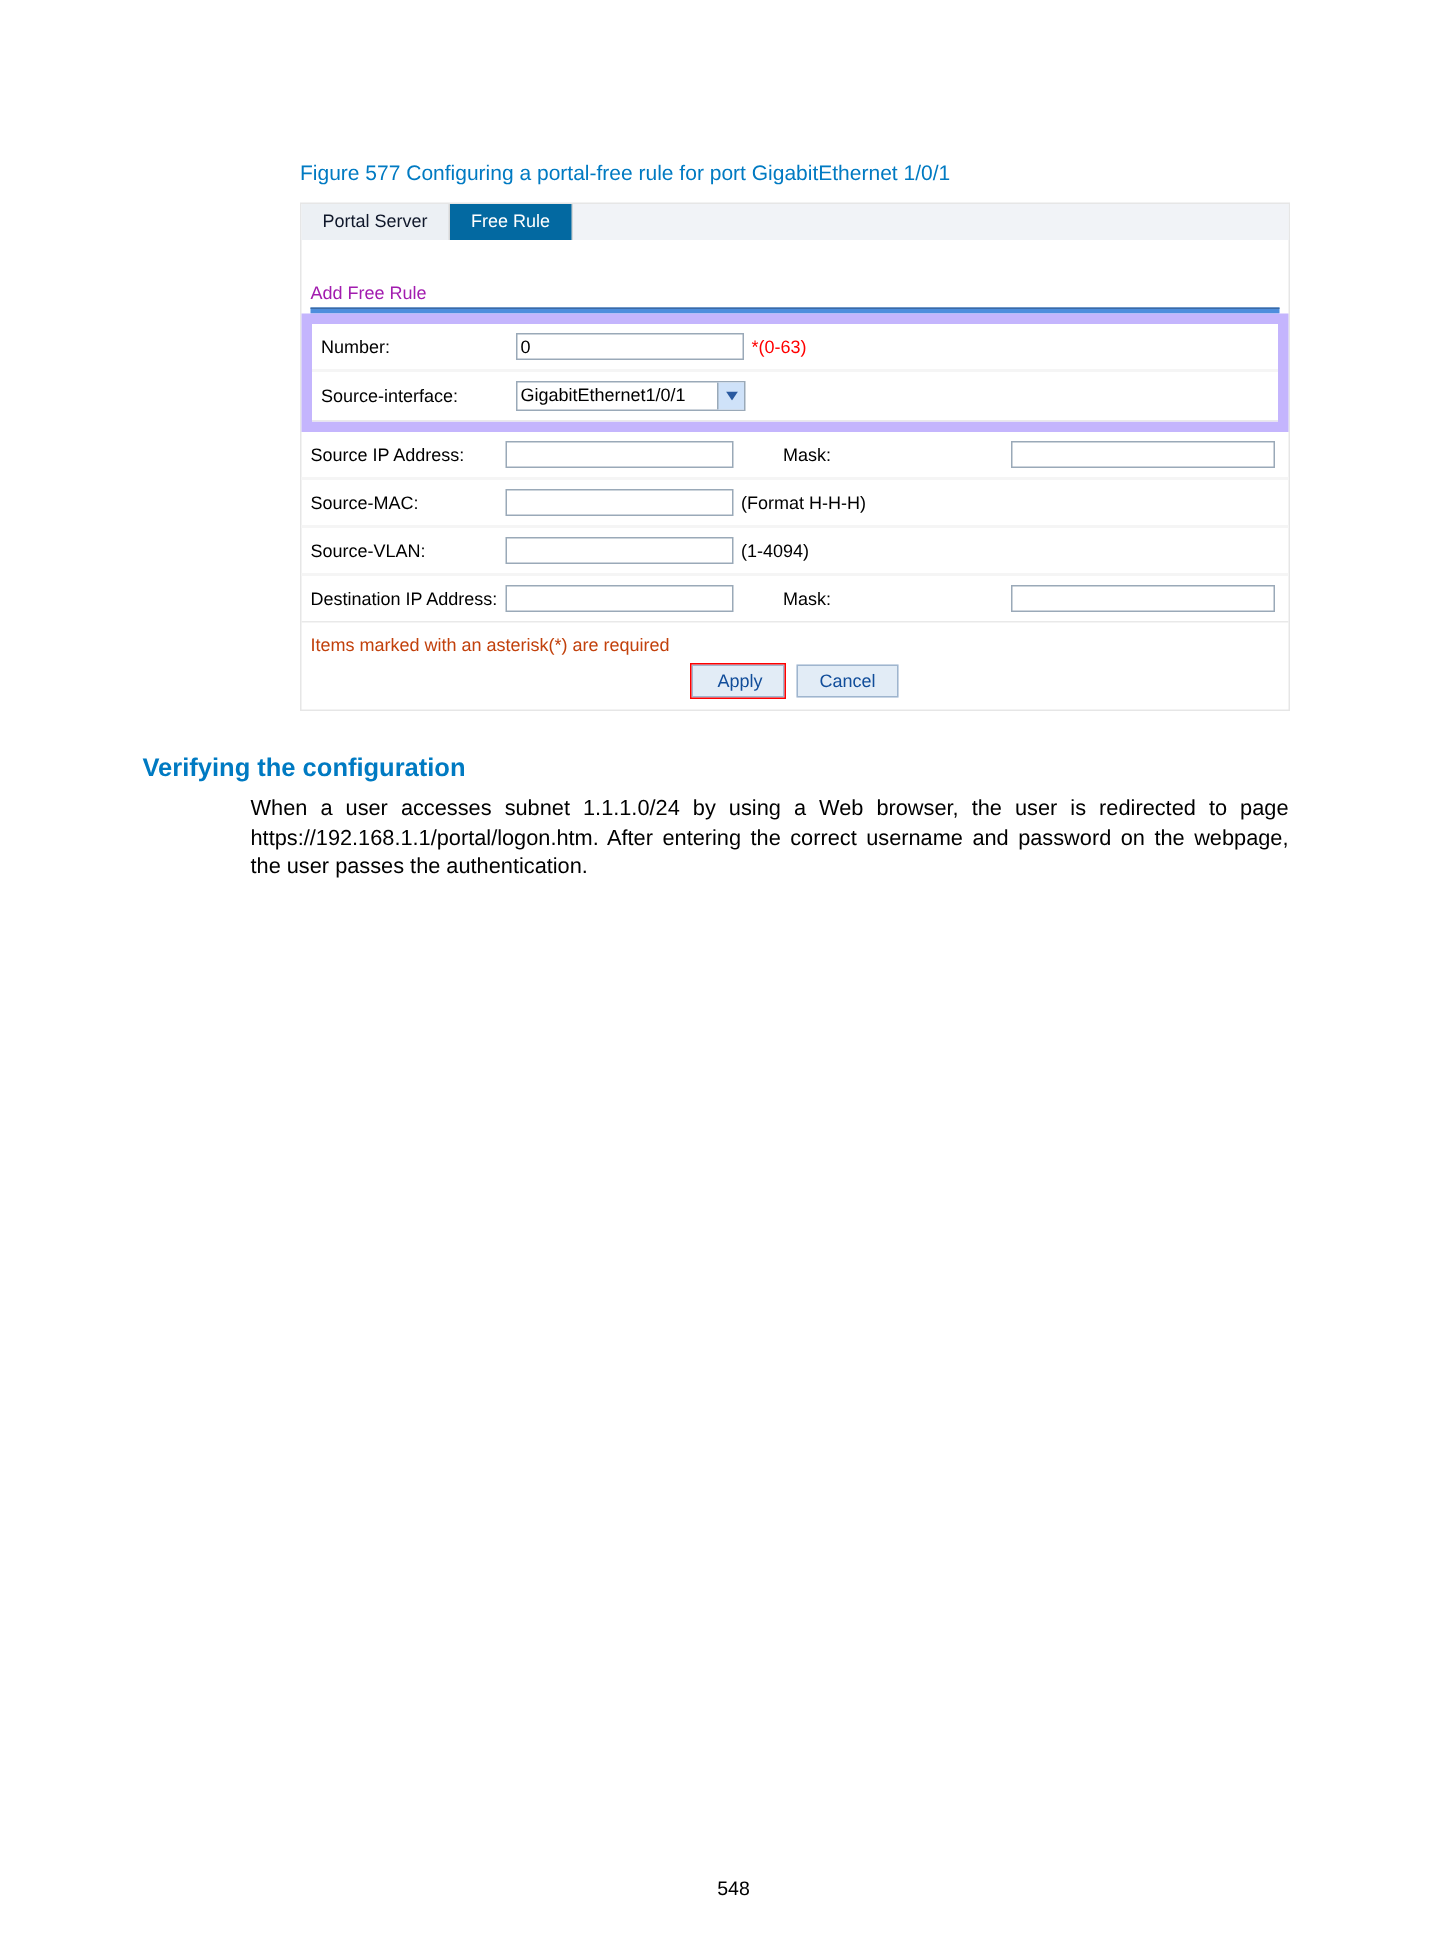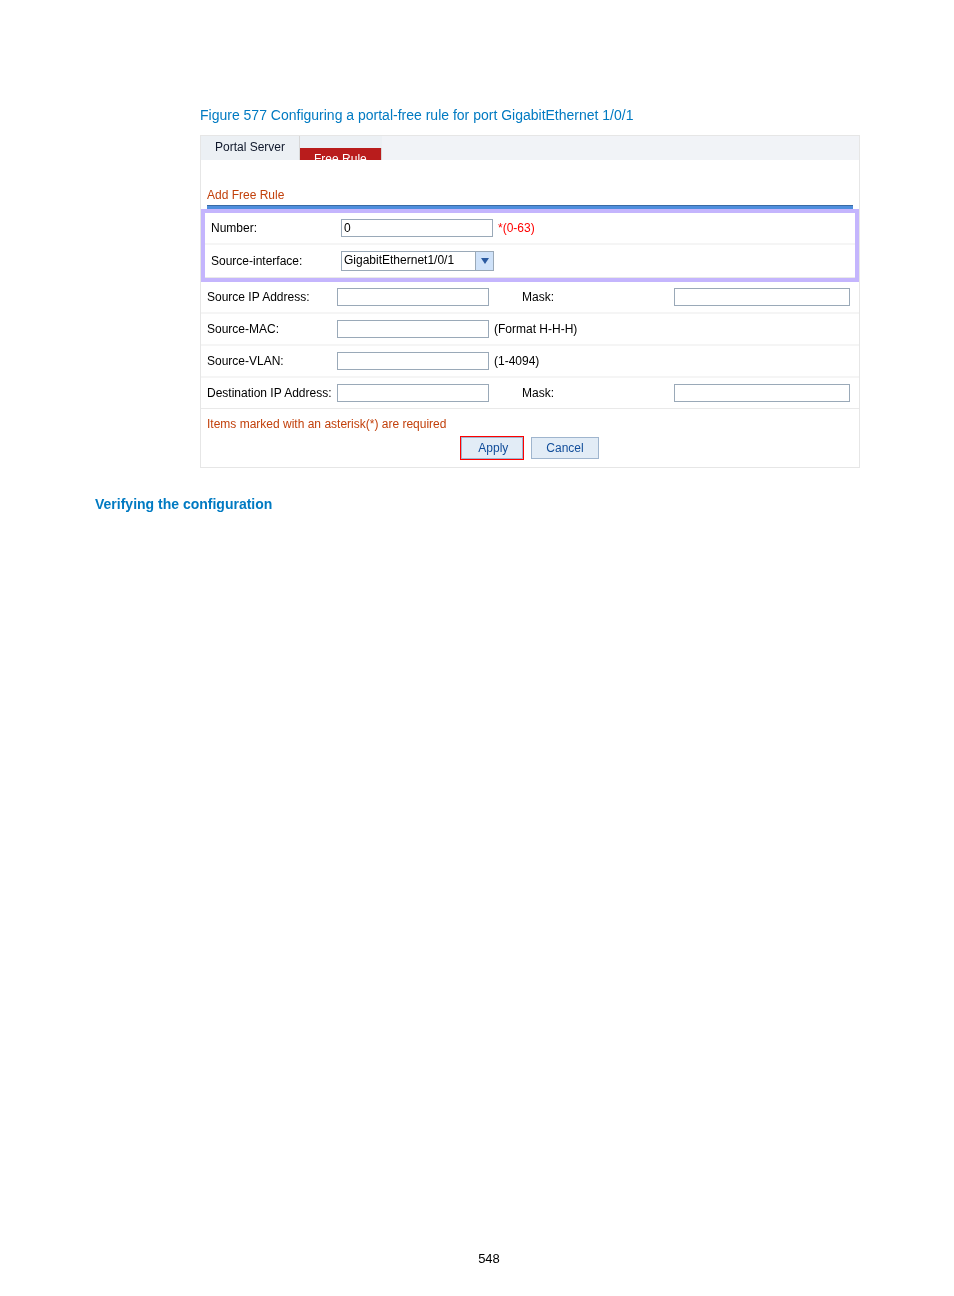--- a/index.html
+++ b/index.html
@@ -38,30 +38,29 @@
     height: 24px;
   }
   .tab {
     padding: 4px 14px 0 14px;
     font-size: 12px;
     border-right: 1px solid #d7d7d7;
     color: #0f172a;
     cursor: pointer;
   }
   .tab.active {
-    background: #b91c1c;
+    background: #0369a1;
     color: #ffffff;
-    margin-top: 12px;
   }
   .tab-remainder {
     flex: 1;
     background: #f1f3f7;
   }
   .section-title {
-    color: #c2410c;
+    color: #a21caf;
     font-size: 12px;
     margin: 28px 0 3px 6px;
   }
   .section-underline {
     height: 3px;
     background: #4e8edd;
     border-top: 1px solid #3a6aa5;
     margin: 0 6px 0 6px;
   }
   
@@ -107,21 +106,21 @@
     border: 1px solid #9aa9b8;
     background: #fff;
     font-size: 12px;
     padding: 0 2px;
   }
   input[type="text"].field.wide {
     width: 170px;
   }
   
   .red-group {
-    border: 4px solid #c4b5fd;
+    border: 7px solid #c4b5fd;
     margin: 0 ;
   }
   
   .select-wrap {
     display: flex;
     width: 155px;
     border: 1px solid #9aa9b8;
     height: 18px;
     background: #fff;
     justify-content: flex-end;
@@ -169,21 +168,21 @@
   .btn.apply-highlight {
     outline: 1px solid #ff0000;
     outline-offset: 0;
     padding-left: 16px;
   }
   
   .h2 {
     color: #007ac2;
     font-family: "Century Gothic", Futura, Arial, sans-serif;
     font-weight: bold;
-    font-size: 14px;
+    font-size: 17px;
     margin: 28px 0 8px 0;
   }
   .body-text {
     margin-left: 72px;
     font-family: "Century Gothic", Futura, Arial, sans-serif;
     font-size: 14.5px;
     line-height: 1.35;
     text-align: justify;
     color: #000;
   }
@@ -289,16 +288,17 @@
     <div class="note-line">Items marked with an asterisk(*) are required</div>
 
     <div class="button-row">
       <div class="btn apply-highlight">Apply</div>
       <div class="btn">Cancel</div>
     </div>
 
   </div>
 
   <div class="h2">Verifying the configuration</div>
+  <div class="body-text">When a user accesses subnet 1.1.1.0/24 by using a Web browser, the user is redirected to page https://192.168.1.1/portal/logon.htm. After entering the correct username and password on the webpage, the user passes the authentication.</div>
 
 </div>
 
 <div class="page-number">548</div>
 
 </body></html>

